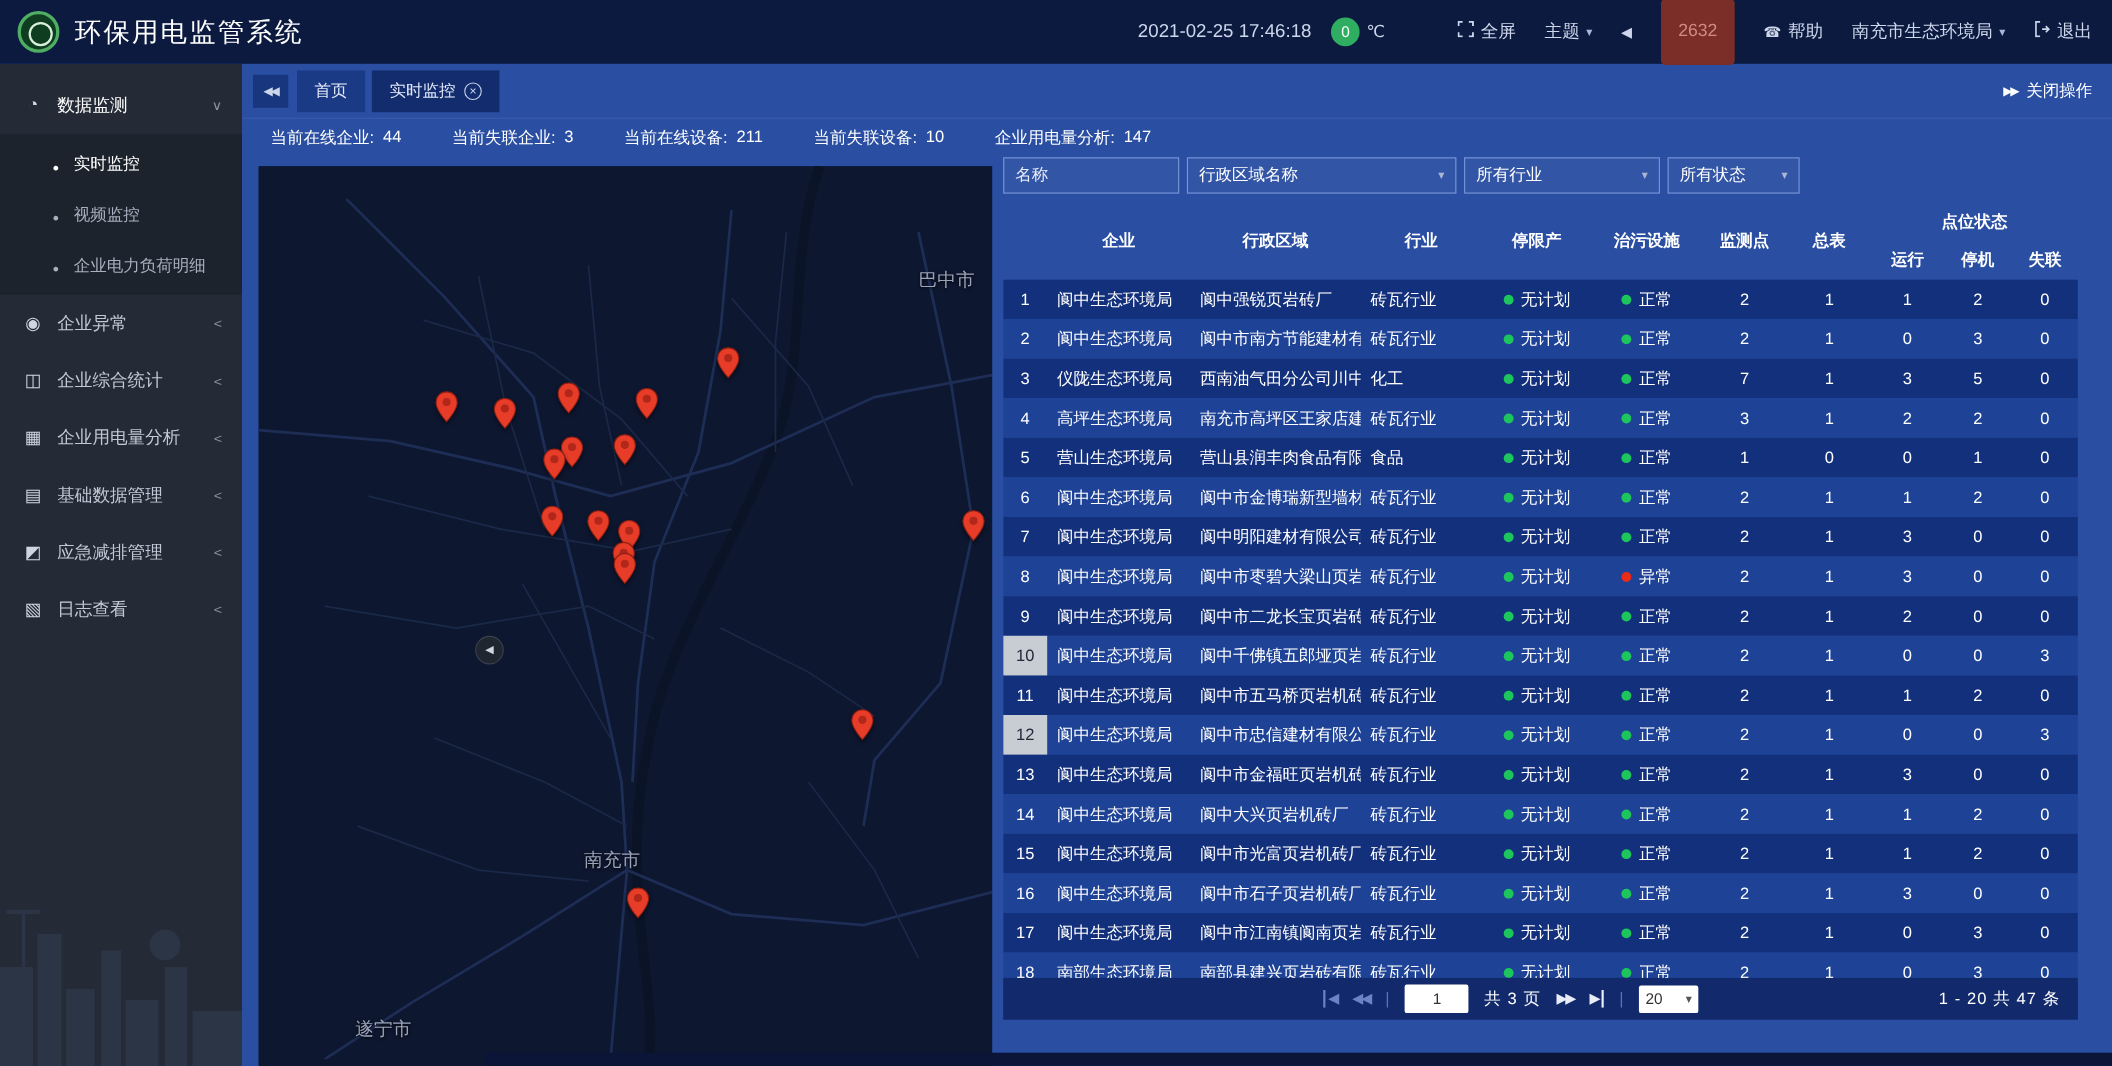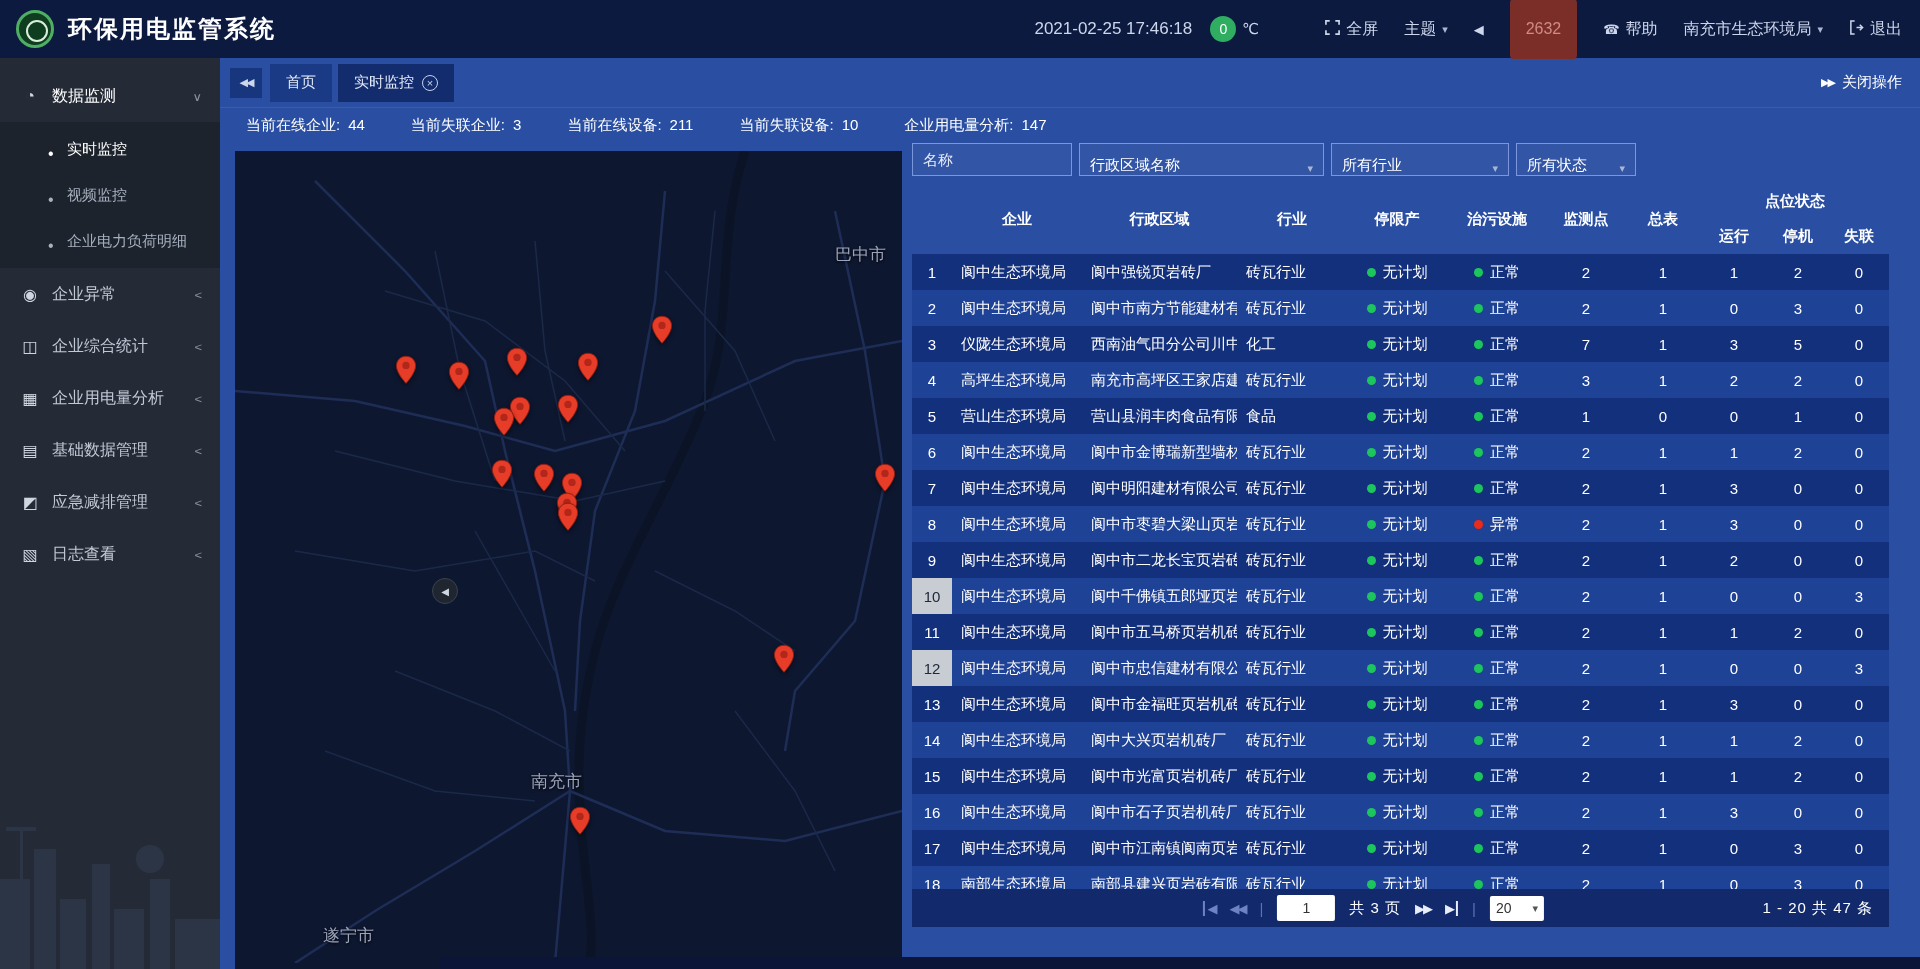--- a/index.html
+++ b/index.html
@@ -6,21 +6,21 @@
   html,body { width:1920px; height:969px; overflow:hidden; background:#2a4fa2;
     font-family:"Liberation Sans","DejaVu Sans",sans-serif; }
 
   
   .header { position:absolute; left:0; top:0; width:1920px; height:58px;
     background:#0c1a40; display:flex; align-items:center; color:#cdd6ea; z-index:40; }
   .logo { width:38px; height:38px; border-radius:50%; margin-left:16px;
     background:#0e3d1f; border:3px solid #4fae63; position:relative; flex:0 0 auto; }
   .logo::after{ content:""; position:absolute; left:7px; top:7px; width:18px; height:18px;
     border-radius:50%; border:2px solid #d8efdc; }
-  .app-title { color:#ffffff; font-size:24px; font-weight:bold; margin-left:14px; letter-spacing:2px; }
+  .app-title { color:#ffffff; font-size:24px; font-weight:normal; margin-left:14px; letter-spacing:2px; }
   .hspacer { flex:1; }
   .hitem { display:flex; align-items:center; gap:6px; margin-right:26px; font-size:16px; white-space:nowrap; }
   .datetime { font-size:17px; margin-right:18px; }
   .temp-badge { width:26px; height:26px; border-radius:50%; background:#2fae62; color:#fff;
     font-size:14px; display:flex; align-items:center; justify-content:center; }
   .temp-unit { font-size:15px; margin-right:40px; }
   .alert-box { background:#7b2d28; color:#cf8b84; border-radius:4px; padding:21px 16px; font-size:16px; }
   .caret { font-size:11px; color:#aab6d4; }
   .hicon { font-size:13px; line-height:1; }
 
@@ -67,21 +67,21 @@
     background:#20262f; border:1px solid #3a424e; color:#cfd6e0; font-size:10px; display:flex;
     align-items:center; justify-content:center; z-index:45; cursor:pointer; }
 
   
   .panel { position:absolute; left:692px; top:85px; width:977px; height:784px; }
   .filters { display:flex; gap:7px; height:33px; }
   .filter-input { width:160px; height:33px; background:rgba(255,255,255,.04); border:1px solid #7a97dd;
     color:#fff; font-size:15px; padding:0 10px; outline:none; font-family:inherit; }
   .filter-input::placeholder { color:#e7ecf9; opacity:1; }
   .filter-select { height:33px; background:rgba(255,255,255,.04); border:1px solid #7a97dd; color:#fff;
-    font-size:15px; display:flex; align-items:flex-end; justify-content:space-between; padding:0 10px; cursor:pointer; }
+    font-size:15px; display:flex; align-items:center; justify-content:space-between; padding:0 10px; cursor:pointer; }
   .fs-region { width:245px; } .fs-industry { width:178px; } .fs-status { width:120px; }
 
   .table { position:absolute; left:0; top:41px; width:977px; }
   .thead { display:grid; grid-template-columns:40px 130px 155px 110px 100px 100px 78px 76px 66px 62px 60px;
     grid-auto-rows:35px; color:#fff; font-size:15px; font-weight:bold; }
   .th { display:flex; align-items:center; justify-content:center; grid-row:1/3; }
   .th.group-title { grid-row:1; grid-column:9/12; }
   .th.sub { grid-row:2; }
   .tbody { height:635px; overflow:hidden; }
   .trow { display:grid; grid-template-columns:40px 130px 155px 110px 100px 100px 78px 76px 66px 62px 60px;

